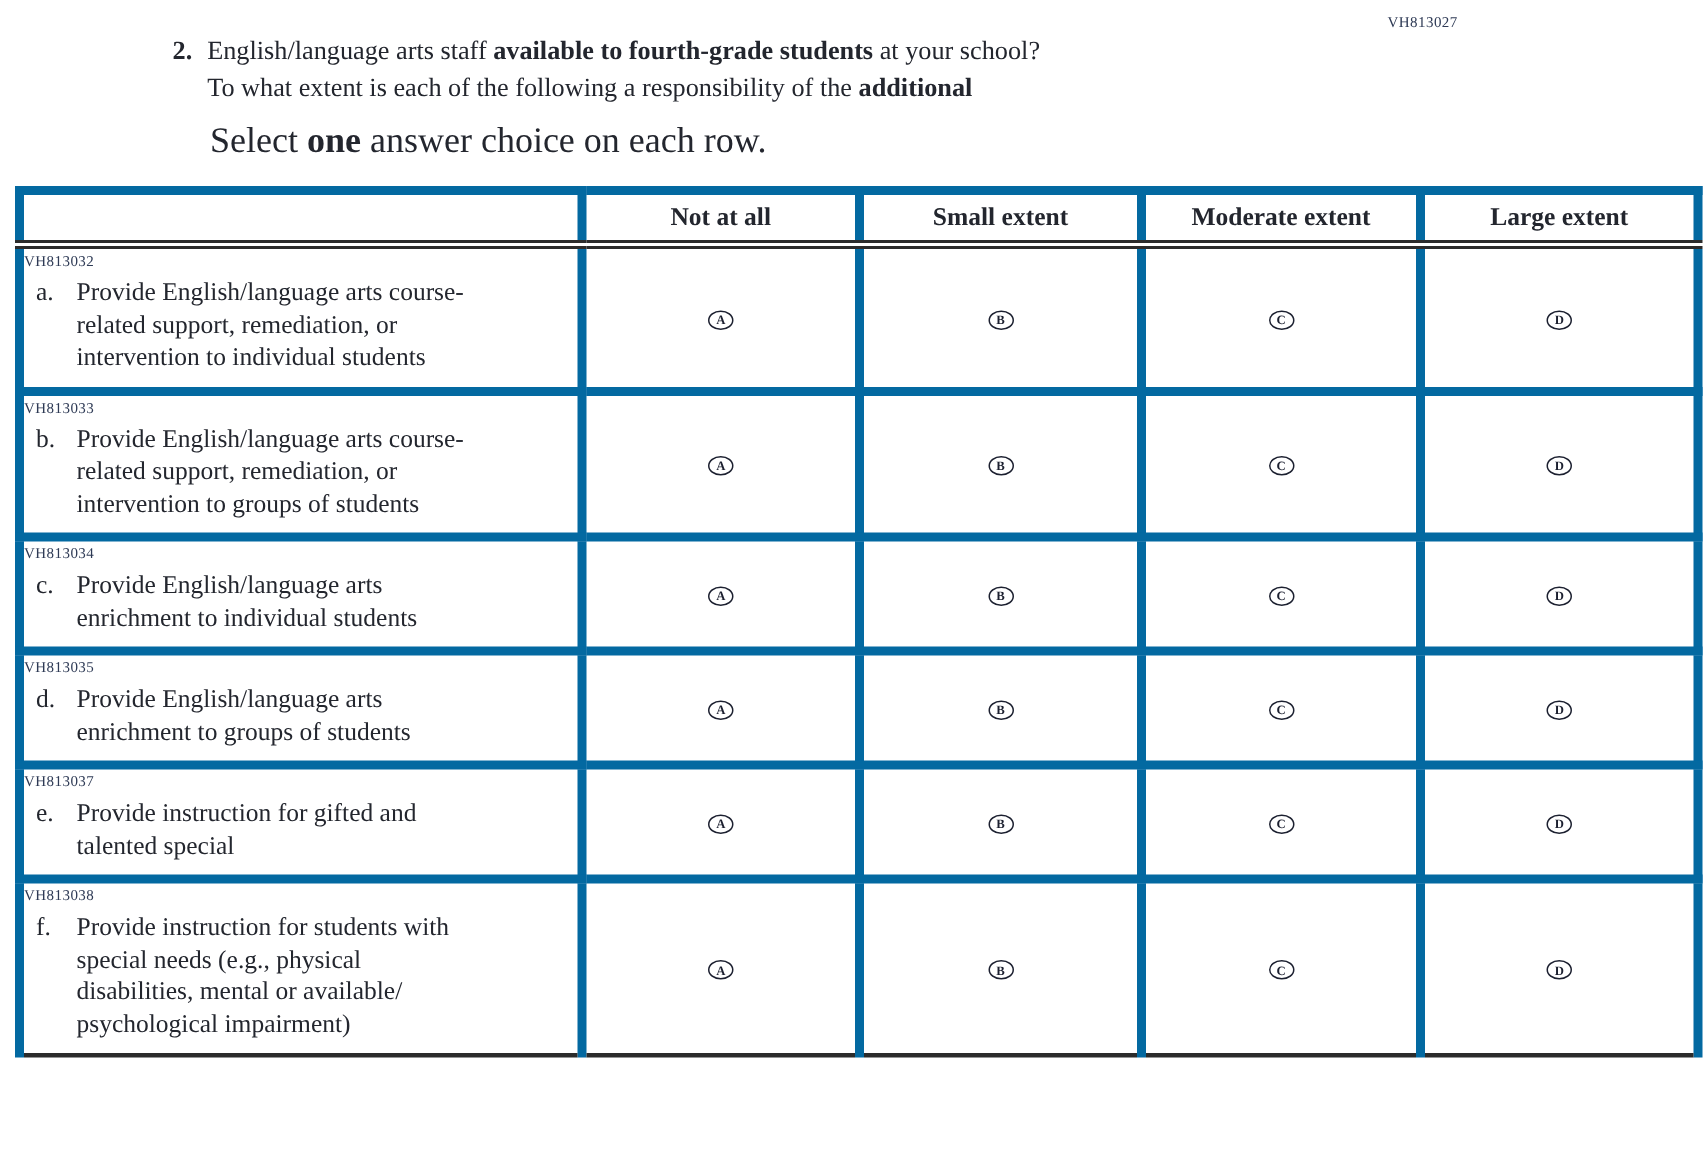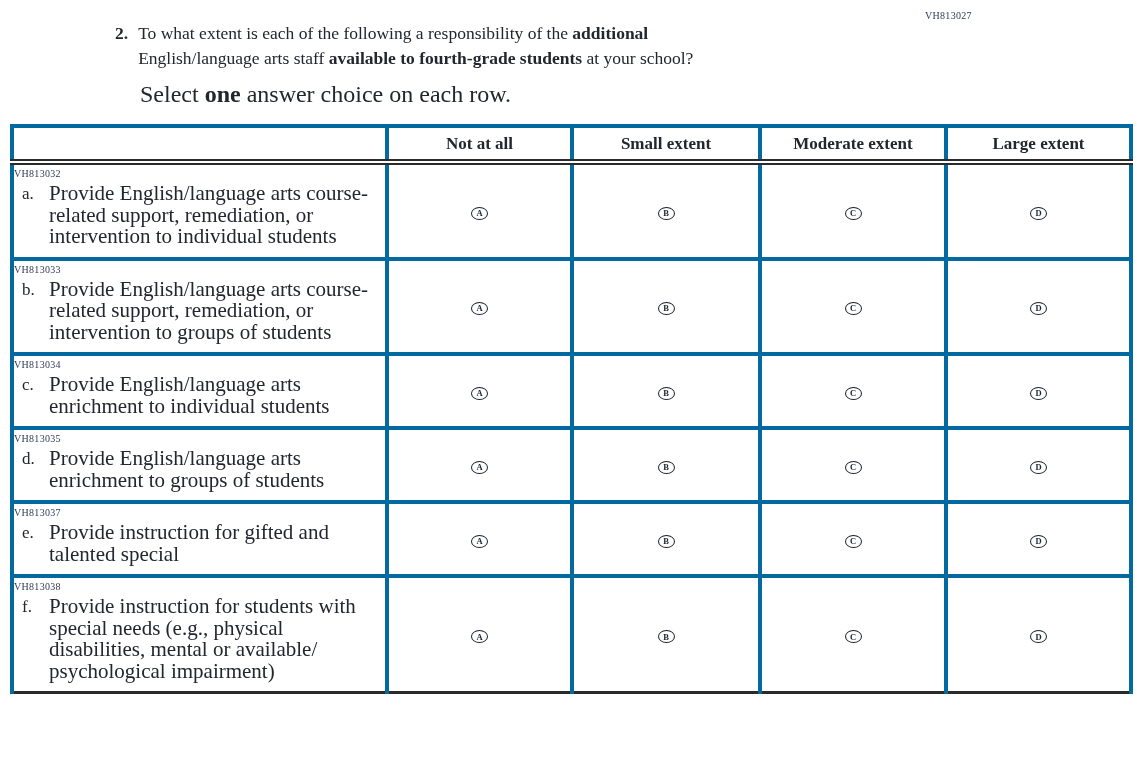--- a/index.html
+++ b/index.html
@@ -40,21 +40,21 @@
     white-space: nowrap;
   }
   table.survey {
     position: absolute;
     left: 10px; top: 124px;
     width: 1119px;
     border-collapse: collapse;
     table-layout: fixed;
   }
   table.survey th, table.survey td {
-    border: 4px solid #0369a1;
+    border: 6px solid #0369a1;
     background: #ffffff;
   }
   table.survey thead th {
     height: 36px;
     font-size: 17px;
     font-weight: bold;
     text-align: center;
     vertical-align: middle;
     border-bottom: 6px double #2b2b2b;
   }
@@ -73,21 +73,21 @@
     display: flex;
     padding-left: 8px;
     margin-top: 2px;
   }
   .item-letter {
     width: 27px;
     flex: 0 0 27px;
     font-size: 17px;
     line-height: 21.5px;
   }
-  .item-lines { font-size: 21px; line-height: 21.5px; }
+  .item-lines { font-size: 17px; line-height: 21.5px; }
   .item-line { white-space: nowrap; }
   td.answer-cell {
     text-align: center;
     vertical-align: middle;
   }
   .bubble {
     display: inline-flex;
     align-items: center;
     justify-content: center;
     width: 17px; height: 13px;
@@ -101,22 +101,22 @@
   }
 </style>
 </head>
 <body>
 
 <div class="page-code">VH813027</div>
 
 <div class="question-block">
   <div class="q-number">2.</div>
   <div class="q-lines" id="q-lines">
+      <div class="q-line"><span class="seg">English/language arts staff </span><span class="seg-b">available to fourth-grade students</span><span class="seg"> at your school?</span></div>
       <div class="q-line"><span class="seg">To what extent is each of the following a responsibility of the </span><span class="seg-b">additional</span></div>
-      <div class="q-line"><span class="seg">English/language arts staff </span><span class="seg-b">available to fourth-grade students</span><span class="seg"> at your school?</span></div>
     </div>
 </div>
 
 <div class="instruction" id="instruction"><span class="seg">Select </span><span class="seg-b">one</span><span class="seg"> answer choice on each row.</span></div>
 
 <table class="survey">
   <colgroup>
     <col style="width:375px">
     <col style="width:185px">
     <col style="width:188px">

